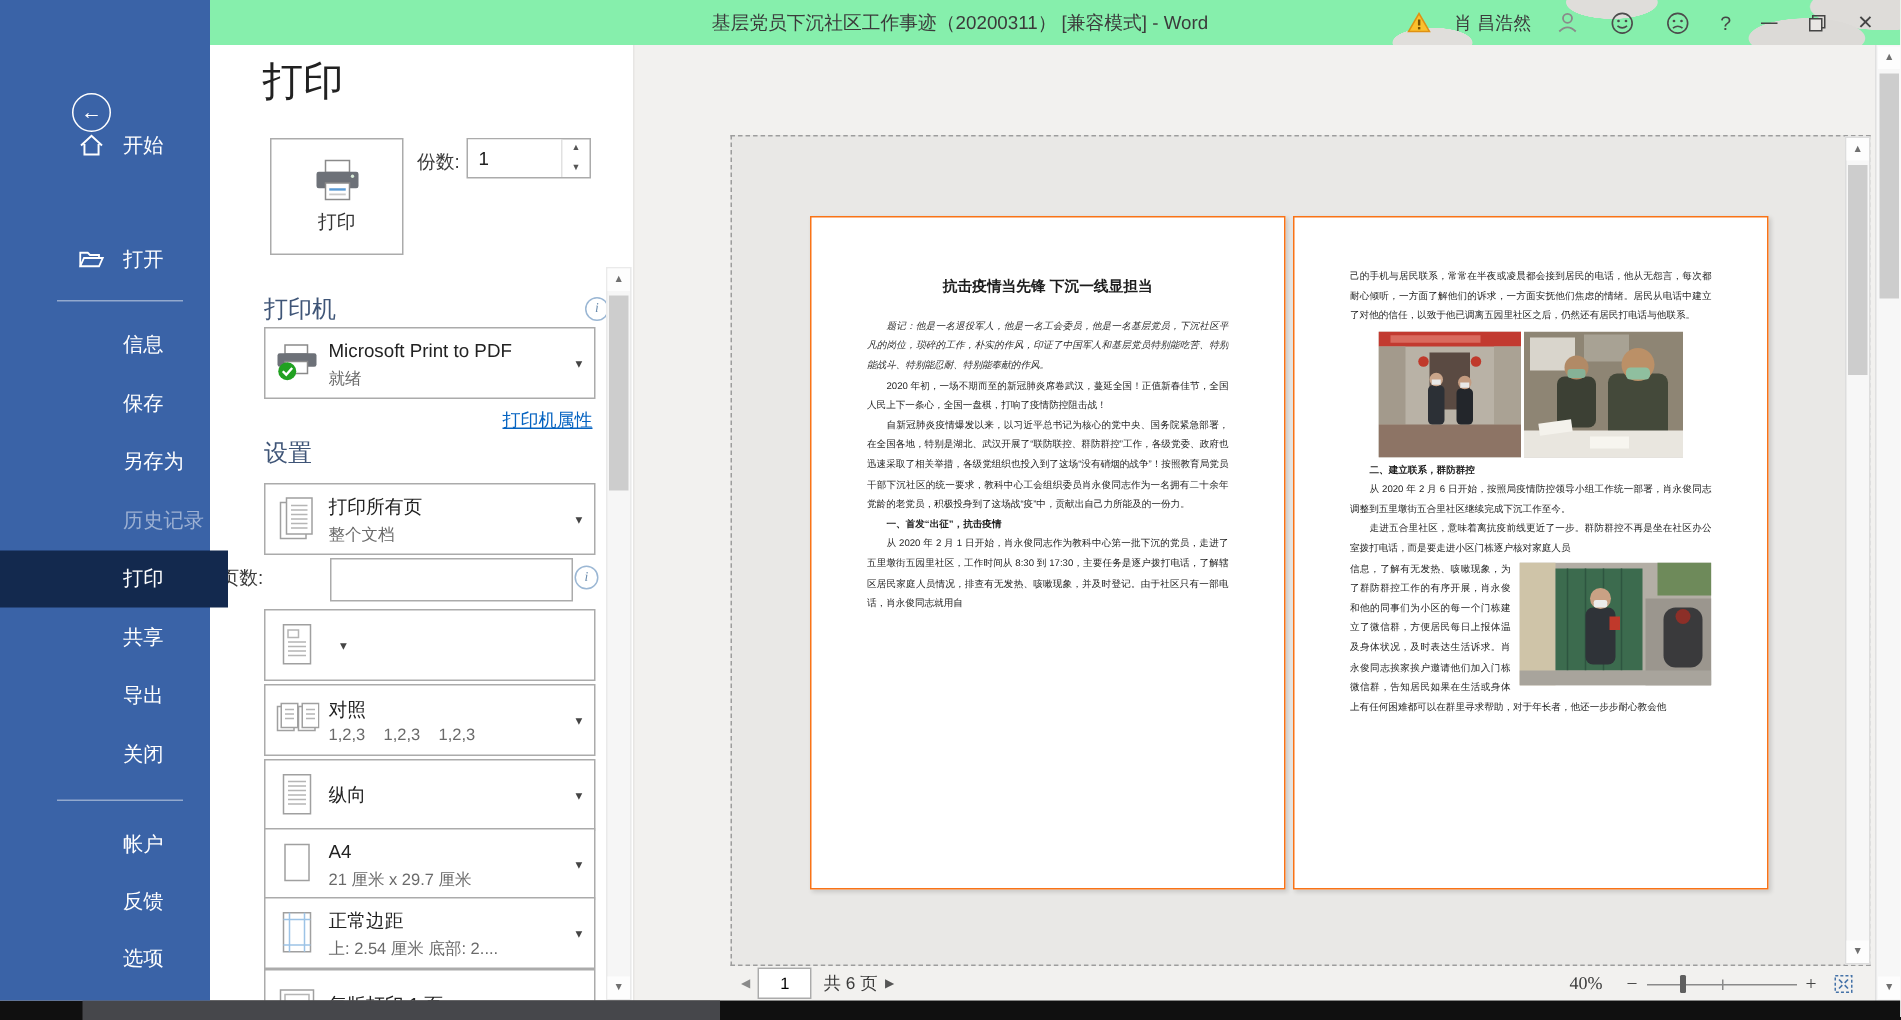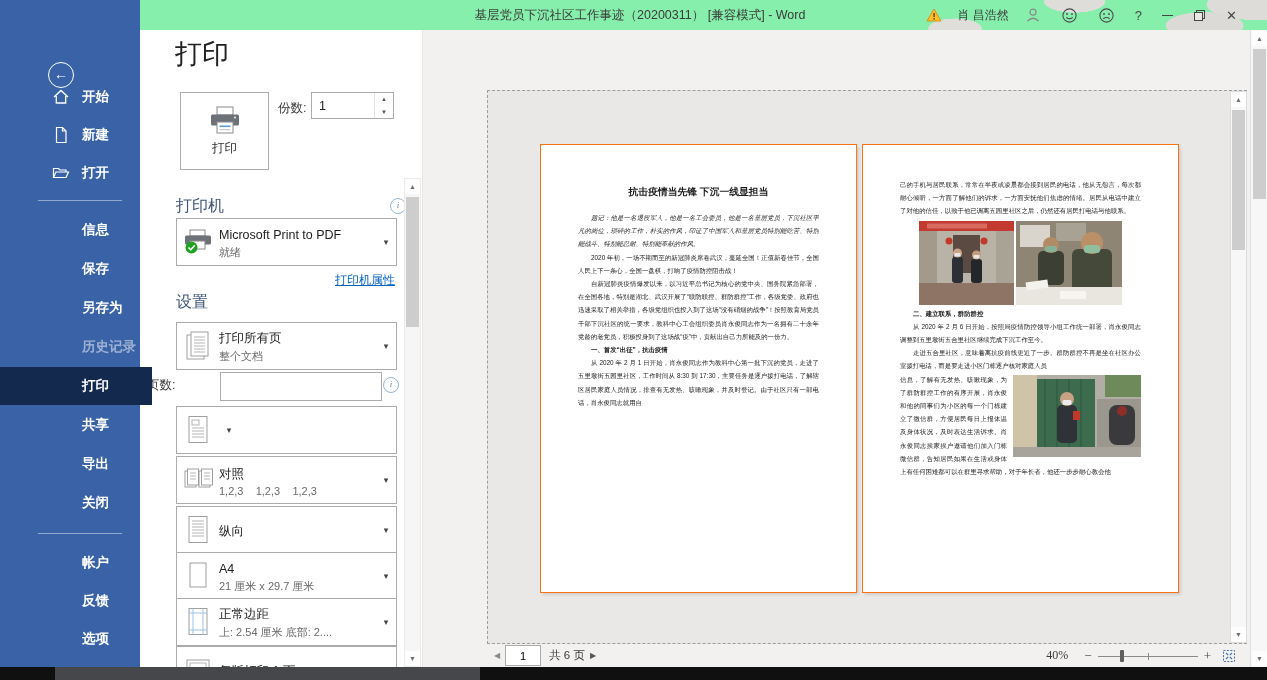--- a/index.html
+++ b/index.html
@@ -8,31 +8,31 @@
 
   
   .titlebar{position:absolute;left:0;top:0;width:1267px;height:30px;background:#86efac;z-index:1;}
   .titlebar::before{content:"";position:absolute;right:0;top:0;width:520px;height:30px;
     background:
       radial-gradient(70px 24px at 88% 85%, #dcdad7 55%, transparent 56%),
       radial-gradient(90px 28px at 98% 15%, #dedcd9 55%, transparent 56%),
       radial-gradient(55px 20px at 63% 5%, #dfddda 55%, transparent 56%),
       radial-gradient(48px 18px at 40% 95%, #e0dedb 55%, transparent 56%);}
   .tb-title{position:absolute;left:360px;top:7px;width:560px;text-align:center;font-size:12.5px;color:#3b3b3b;white-space:nowrap;z-index:2;}
-  .tb-right{position:absolute;right:20px;top:0;height:30px;display:flex;align-items:center;gap:0;z-index:2;}
+  .tb-right{position:absolute;right:8px;top:0;height:30px;display:flex;align-items:center;gap:0;z-index:2;}
   .tb-item{display:flex;align-items:center;justify-content:center;height:30px;padding:0 10px;color:#444;font-size:12px;}
   .tb-user{padding:0 6px;color:#3b3b3b;white-space:nowrap;}
   .tb-glyph{font-size:13px;color:#454545;}
   .minimize-bar{display:inline-block;width:11px;height:1px;background:#454545;}
 
   
   .sidebar{position:absolute;left:0;top:0;width:140px;height:667px;background:#3a63a7;z-index:3;}
   .back-btn{position:absolute;left:48px;top:62px;width:24px;height:24px;border:1.4px solid #fff;border-radius:50%;
     color:#fff;font-size:14px;line-height:22px;text-align:center;}
-  .side-row{position:absolute;left:0;width:152px;height:38px;display:flex;align-items:center;color:#fff;font-size:13.5px;font-weight:bold;}
+  .side-row{position:absolute;left:0;width:152px;height:38px;display:flex;align-items:center;color:#fff;font-size:13.5px;}
   .side-row .lbl{position:absolute;left:82px;}
   .side-row .ic{position:absolute;left:52px;width:18px;height:18px;}
   .side-row.selected{background:#13294e;}
   .side-row.disabled{color:#9db1d3;}
   .side-div{position:absolute;left:38px;width:84px;height:1px;background:rgba(255,255,255,.45);}
 
   
   .main{position:absolute;left:140px;top:30px;width:1110px;height:637px;background:#fff;overflow:hidden;}
 
   
@@ -163,29 +163,20 @@
   <div class="sidebar">
     <div class="back-btn">←</div>
 
     <div class="side-row" style="top:78px">
       <span class="ic">
         <svg width="18" height="18" viewBox="0 0 18 18">
             <path d="M2 9 L9 2.5 L16 9 M4.3 8 V15 H13.7 V8" fill="none" stroke="#fff" stroke-width="1.3"></path>
           </svg>
       </span>
       <span class="lbl">开始</span>
-    </div>
-    <div class="side-row" style="top:116px">
-      <span class="ic">
-        <svg width="18" height="18" viewBox="0 0 18 18">
-            <path d="M4.5 1.5 H10.5 L14 5 V16.5 H4.5 Z" fill="none" stroke="#fff" stroke-width="1.2"></path>
-            <path d="M10.5 1.5 V5 H14" fill="none" stroke="#fff" stroke-width="1.2"></path>
-          </svg>
-      </span>
-      <span class="lbl">新建</span>
     </div>
     <div class="side-row" style="top:154px">
       <span class="ic">
         <svg width="18" height="18" viewBox="0 0 18 18">
             <path d="M1.5 13.5 V4.5 H6.5 L8 6 H14 V8" fill="none" stroke="#fff" stroke-width="1.2"></path>
             <path d="M1.5 13.5 L4 8 H16.5 L14 13.5 Z" fill="none" stroke="#fff" stroke-width="1.2"></path>
           </svg>
       </span>
       <span class="lbl">打开</span>
     </div>

